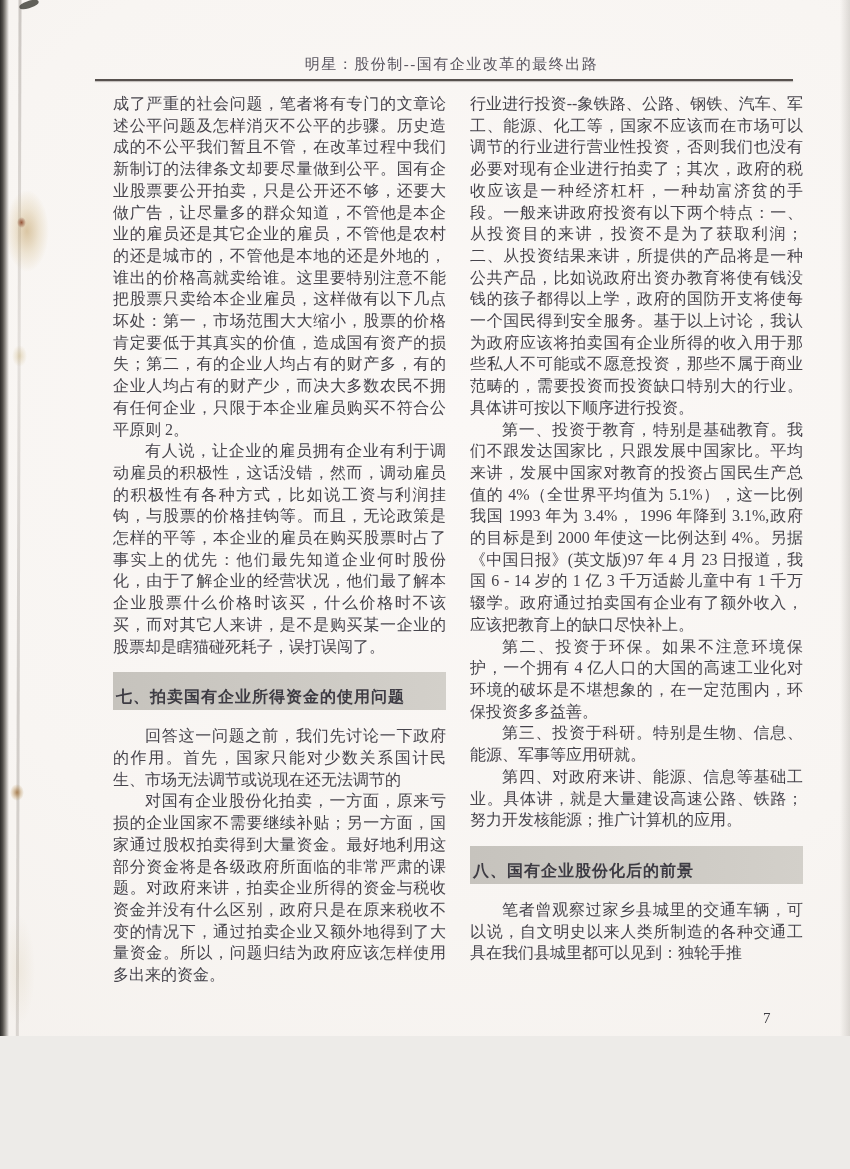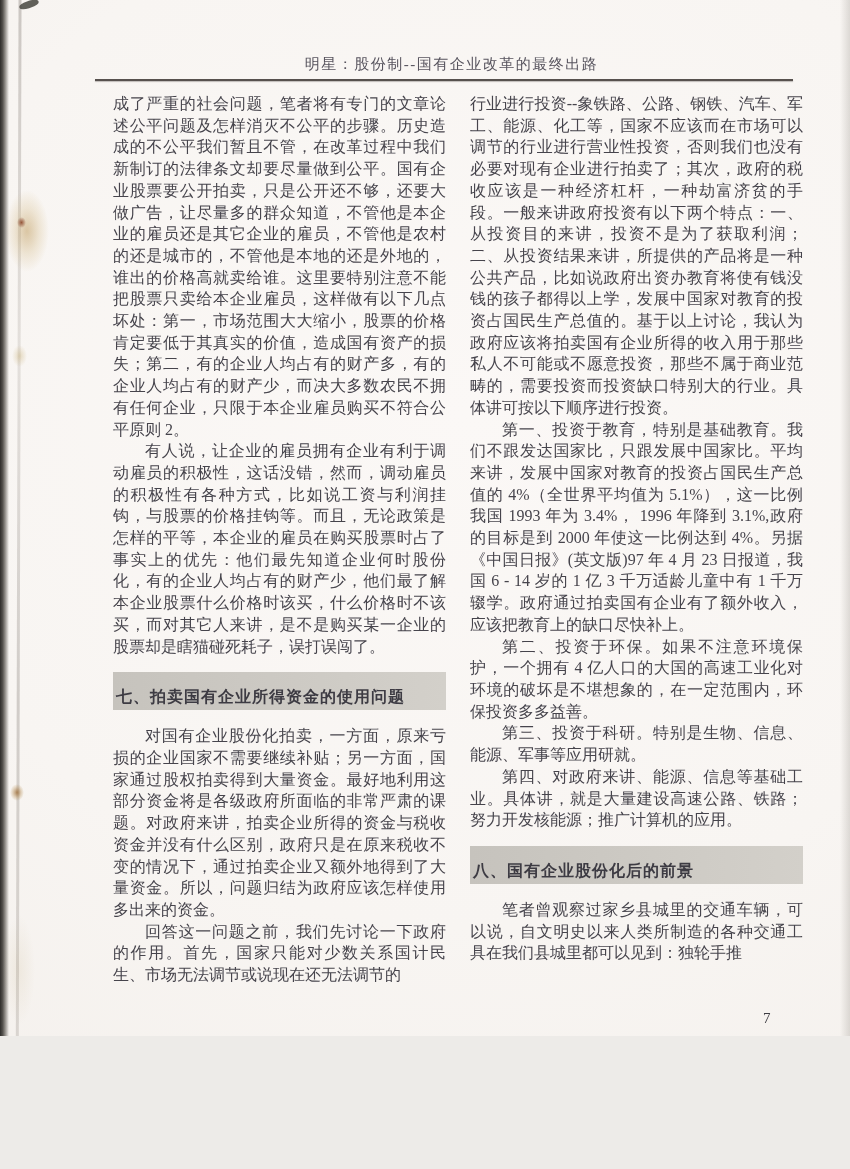--- a/index.html
+++ b/index.html
@@ -142,27 +142,27 @@
 <body>
 
 <div class="page">
 
   <div class="header-title">明星：股份制--国有企业改革的最终出路</div>
   <div class="header-rule"></div>
 
   <div class="columns">
     <div class="column">
       <p class="noindent">成了严重的社会问题，笔者将有专门的文章论述公平问题及怎样消灭不公平的步骤。历史造成的不公平我们暂且不管，在改革过程中我们新制订的法律条文却要尽量做到公平。国有企业股票要公开拍卖，只是公开还不够，还要大做广告，让尽量多的群众知道，不管他是本企业的雇员还是其它企业的雇员，不管他是农村的还是城市的，不管他是本地的还是外地的，谁出的价格高就卖给谁。这里要特别注意不能把股票只卖给本企业雇员，这样做有以下几点坏处：第一，市场范围大大缩小，股票的价格肯定要低于其真实的价值，造成国有资产的损失；第二，有的企业人均占有的财产多，有的企业人均占有的财产少，而决大多数农民不拥有任何企业，只限于本企业雇员购买不符合公平原则 2。</p>
-      <p>有人说，让企业的雇员拥有企业有利于调动雇员的积极性，这话没错，然而，调动雇员的积极性有各种方式，比如说工资与利润挂钩，与股票的价格挂钩等。而且，无论政策是怎样的平等，本企业的雇员在购买股票时占了事实上的优先：他们最先知道企业何时股份化，有的企业人均占有的财产少，他们最了解本企业股票什么价格时该买，什么价格时不该买，而对其它人来讲，是不是购买某一企业的股票却是瞎猫碰死耗子，误打误闯了。</p>
+      <p>有人说，让企业的雇员拥有企业有利于调动雇员的积极性，这话没错，然而，调动雇员的积极性有各种方式，比如说工资与利润挂钩，与股票的价格挂钩等。而且，无论政策是怎样的平等，本企业的雇员在购买股票时占了事实上的优先：他们最先知道企业何时股份化，由于了解企业的经营状况，他们最了解本企业股票什么价格时该买，什么价格时不该买，而对其它人来讲，是不是购买某一企业的股票却是瞎猫碰死耗子，误打误闯了。</p>
       <div class="section-heading">七、拍卖国有企业所得资金的使用问题</div>
+      <p>回答这一问题之前，我们先讨论一下政府的作用。首先，国家只能对少数关系国计民生、市场无法调节或说现在还无法调节的</p>
       <p>对国有企业股份化拍卖，一方面，原来亏损的企业国家不需要继续补贴；另一方面，国家通过股权拍卖得到大量资金。最好地利用这部分资金将是各级政府所面临的非常严肃的课题。对政府来讲，拍卖企业所得的资金与税收资金并没有什么区别，政府只是在原来税收不变的情况下，通过拍卖企业又额外地得到了大量资金。所以，问题归结为政府应该怎样使用多出来的资金。</p>
-      <p>回答这一问题之前，我们先讨论一下政府的作用。首先，国家只能对少数关系国计民生、市场无法调节或说现在还无法调节的</p>
     </div>
     <div class="column">
-      <p class="noindent">行业进行投资--象铁路、公路、钢铁、汽车、军工、能源、化工等，国家不应该而在市场可以调节的行业进行营业性投资，否则我们也没有必要对现有企业进行拍卖了；其次，政府的税收应该是一种经济杠杆，一种劫富济贫的手段。一般来讲政府投资有以下两个特点：一、从投资目的来讲，投资不是为了获取利润；二、从投资结果来讲，所提供的产品将是一种公共产品，比如说政府出资办教育将使有钱没钱的孩子都得以上学，发展中国家对教育的投资占国民生产总值的。基于以上讨论，我认为政府应该将拍卖国有企业所得的收入用于那些私人不可能或不愿意投资，那些不属于商业范畴的，需要投资而投资缺口特别大的行业。具体讲可按以下顺序进行投资。</p>
+      <p class="noindent">行业进行投资--象铁路、公路、钢铁、汽车、军工、能源、化工等，国家不应该而在市场可以调节的行业进行营业性投资，否则我们也没有必要对现有企业进行拍卖了；其次，政府的税收应该是一种经济杠杆，一种劫富济贫的手段。一般来讲政府投资有以下两个特点：一、从投资目的来讲，投资不是为了获取利润；二、从投资结果来讲，所提供的产品将是一种公共产品，比如说政府出资办教育将使有钱没钱的孩子都得以上学，政府的国防开支将使每一个国民得到安全服务。基于以上讨论，我认为政府应该将拍卖国有企业所得的收入用于那些私人不可能或不愿意投资，那些不属于商业范畴的，需要投资而投资缺口特别大的行业。具体讲可按以下顺序进行投资。</p>
       <p>第一、投资于教育，特别是基础教育。我们不跟发达国家比，只跟发展中国家比。平均来讲，发展中国家对教育的投资占国民生产总值的 4%（全世界平均值为 5.1%），这一比例我国 1993 年为 3.4%， 1996 年降到 3.1%,政府的目标是到 2000 年使这一比例达到 4%。另据《中国日报》(英文版)97 年 4 月 23 日报道，我国 6 - 14 岁的 1 亿 3 千万适龄儿童中有 1 千万辍学。政府通过拍卖国有企业有了额外收入，应该把教育上的缺口尽快补上。</p>
       <p>第二、投资于环保。如果不注意环境保护，一个拥有 4 亿人口的大国的高速工业化对环境的破坏是不堪想象的，在一定范围内，环保投资多多益善。</p>
       <p>第三、投资于科研。特别是生物、信息、能源、军事等应用研就。</p>
       <p>第四、对政府来讲、能源、信息等基础工业。具体讲，就是大量建设高速公路、铁路；努力开发核能源；推广计算机的应用。</p>
       <div class="section-heading">八、国有企业股份化后的前景</div>
       <p>笔者曾观察过家乡县城里的交通车辆，可以说，自文明史以来人类所制造的各种交通工具在我们县城里都可以见到：独轮手推</p>
     </div>
   </div>
 
   <div class="page-number">7</div>

